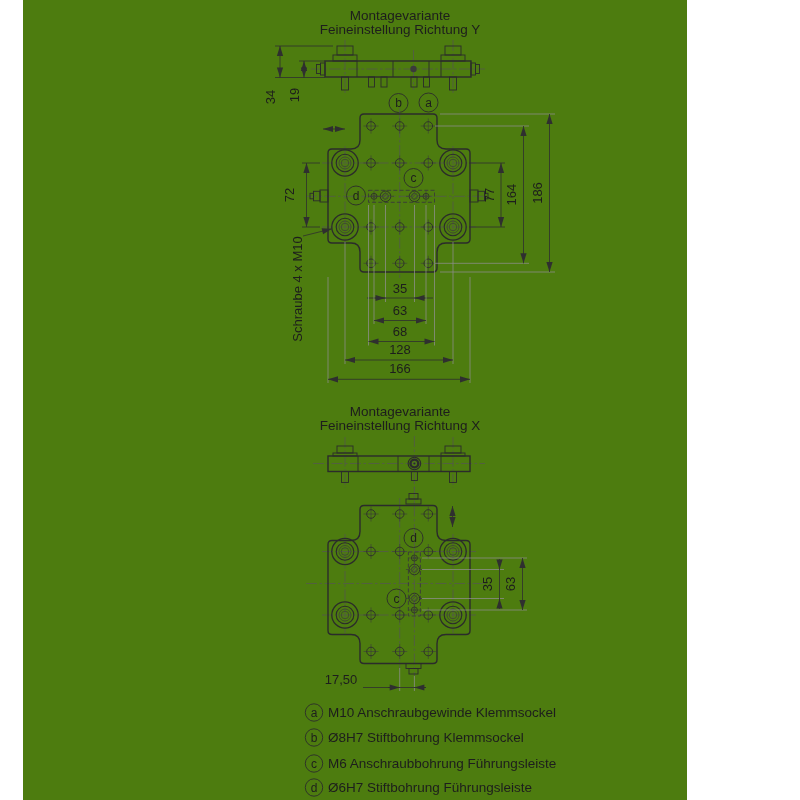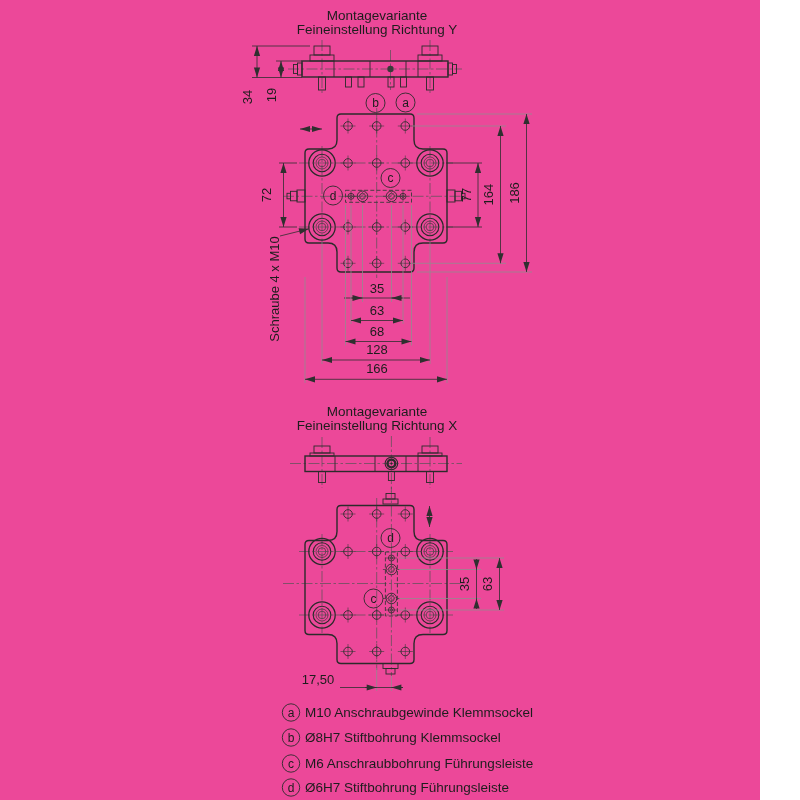--- a/index.html
+++ b/index.html
@@ -1,16 +1,16 @@
 <!DOCTYPE html>
 <html><head>
 <meta charset="utf-8">
 <style>
   html,body{margin:0;padding:0;background:#ffffff;}
-  .page{width:760px;height:800px;position:relative;background:#ec4899;overflow:hidden;}
+  .page{width:664px;height:800px;position:relative;background:#4d7c0f;overflow:hidden;margin-left:23px;}
   svg{display:block;}
   text{font-family:"Liberation Sans","DejaVu Sans",sans-serif;fill:#1d1d1d;}
   .title{font-size:13.5px;}
   .dim{font-size:13px;}
   .note{font-size:13px;}
   .lblc{font-size:12px;}
   .legtext{font-size:13.5px;}
   .ol{stroke:#2b2b2b;stroke-width:1.4;fill:none;}
   .md{stroke:#2b2b2b;stroke-width:0.9;fill:none;}
   .tn{stroke:#3a3a3a;stroke-width:0.7;fill:none;}

